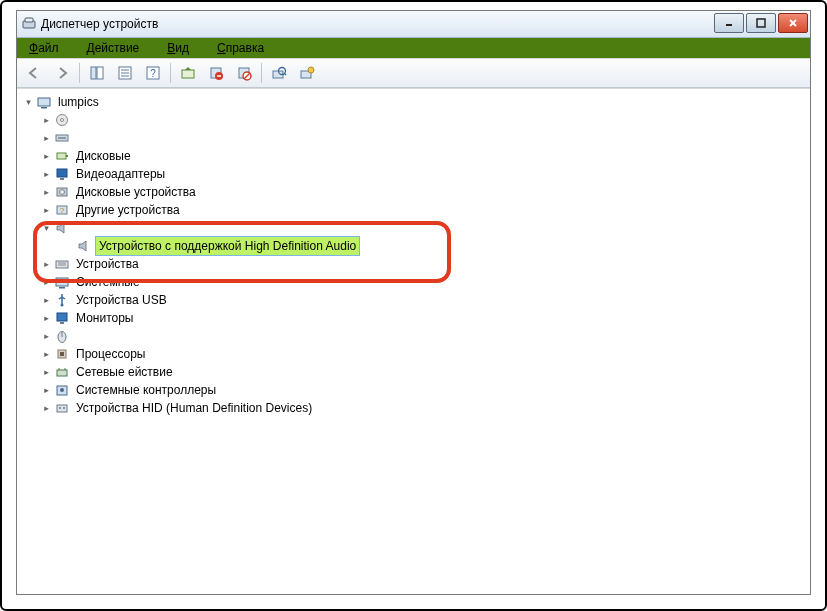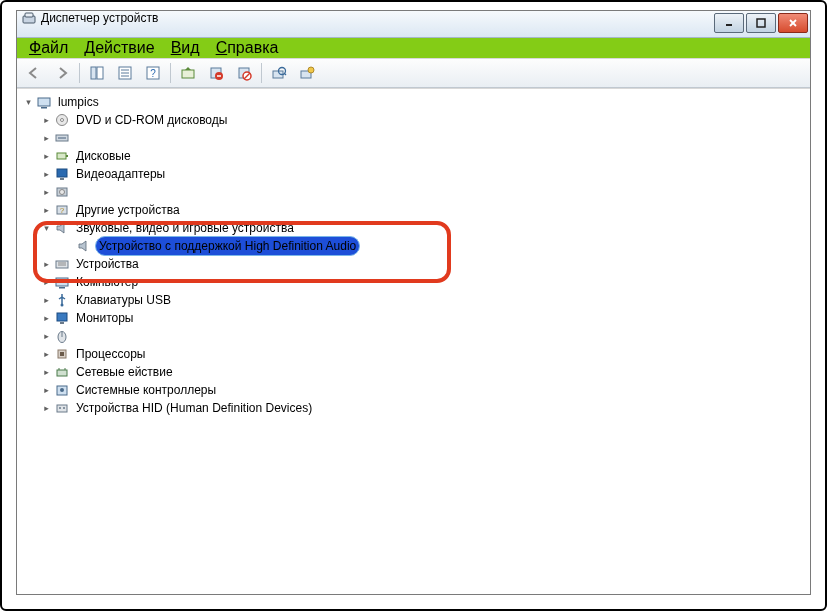--- a/index.html
+++ b/index.html
@@ -1,36 +1,36 @@
 <!DOCTYPE html>
 <html><head>
 <meta charset="utf-8">
 <style>
   html,body{margin:0;padding:0;font-family:"Segoe UI",Tahoma,sans-serif;font-size:12px;background:#fff}
   .outer{width:827px;height:611px;background:#fff;border:2px solid #000;border-radius:6px;box-sizing:border-box;position:relative;overflow:hidden}
   .window{position:absolute;left:14px;top:8px;right:14px;bottom:14px;border:1px solid #7a7a7a;background:#fff;display:flex;flex-direction:column}
-  .titlebar{height:26px;background:linear-gradient(to bottom,#f6f9fc,#dbe7f3);border-bottom:1px solid #a6b7c9;display:flex;align-items:flex-start;padding:0 4px;position:relative}
+  .titlebar{height:26px;background:linear-gradient(to bottom,#f6f9fc,#dbe7f3);border-bottom:1px solid #a6b7c9;display:flex;align-items:center;padding:0 4px;position:relative}
   .title-icon{width:16px;height:16px;margin-right:4px;display:flex;align-items:center;justify-content:center}
   .title-text{font-size:12px;color:#000}
   .winbtns{position:absolute;right:2px;top:2px;display:flex;gap:2px}
   .winbtn{width:28px;height:18px;border:1px solid #5a6a7a;border-radius:2px;display:flex;align-items:center;justify-content:center;font-size:10px;color:#222;background:linear-gradient(to bottom,#edf2f7,#c2d3e2)}
   .winbtn.close{background:linear-gradient(to bottom,#f08b76,#d64b2e);color:#fff;border-color:#8a2a1a}
-  .menubar{height:20px;background:#84cc16;border-bottom:1px solid #d8d8d8;display:flex;align-items:center;padding:0 6px;gap:4px;font-size:16px}
+  .menubar{height:20px;background:#4d7c0f;border-bottom:1px solid #d8d8d8;display:flex;align-items:center;padding:0 6px;gap:16px;font-size:12px}
   .menuitem{padding:2px 6px;cursor:default}
   .menuitem u{text-decoration:underline}
   .toolbar{height:28px;background:linear-gradient(to bottom,#fdfdfd,#e9eef3);border-bottom:1px solid #c0c8d0;display:flex;align-items:center;padding:0 4px;gap:2px}
   .tbtn{width:24px;height:24px;display:flex;align-items:center;justify-content:center;border:1px solid transparent;border-radius:2px}
   .tsep{width:1px;height:20px;background:#c0c8d0;margin:0 2px}
   .tree{flex:1;overflow:auto;background:#fff;border-top:1px solid #d8d8d8;padding:4px 0}
   .node{display:flex;align-items:center;height:18px;line-height:18px;white-space:nowrap}
   .exp{width:11px;height:11px;margin:0 2px;display:flex;align-items:center;justify-content:center;color:#606060;font-size:9px;cursor:pointer}
   .exp.empty{visibility:hidden}
   .ticon{width:16px;height:16px;margin-right:4px;display:flex;align-items:center;justify-content:center}
   .nlabel{padding:0 2px}
-  .nlabel.selected{background:#1d4ed8;border:1px solid #7ab6e8;border-radius:10px;padding:0 3px;margin-left:-1px}
+  .nlabel.selected{background:#bef264;border:1px solid #7ab6e8;border-radius:0;padding:0 3px;margin-left:-1px}
   .callout{position:absolute;border:4px solid #e13a1e;border-radius:14px;pointer-events:none}
   svg{display:block}
 </style>
 </head>
 <body>
 
 <div class="outer">
   <div class="window">
 
     <div class="titlebar">
@@ -152,21 +152,20 @@
 
       <div id="before-list">
           <div class="node" style="padding-left: 22px;">
             <span class="exp">▸</span>
             <span class="ticon">
               <svg width="14" height="14">
                 <circle cx="7" cy="7" r="5.5" fill="#e8e8e8" stroke="#888"></circle>
                 <circle cx="7" cy="7" r="1.5" fill="#fff" stroke="#888"></circle>
               </svg>
             </span>
-            <span class="nlabel">DVD и CD-ROM дисководы</span>
           </div>
           <div class="node" style="padding-left: 22px;">
             <span class="exp">▸</span>
             <span class="ticon">
               <svg width="14" height="14">
                 <rect x="1" y="4" width="12" height="6" fill="#d0d8e0" stroke="#6a7a8a"></rect>
                 <rect x="3" y="6" width="8" height="2" fill="#8a9aac"></rect>
               </svg>
             </span>
           </div>
@@ -191,41 +190,41 @@
             <span class="nlabel">Видеоадаптеры</span>
           </div>
           <div class="node" style="padding-left: 22px;">
             <span class="exp">▸</span>
             <span class="ticon">
               <svg width="14" height="14">
                 <rect x="2" y="3" width="10" height="8" fill="#c8d0d8" stroke="#6a7a8a"></rect>
                 <circle cx="7" cy="7" r="2.5" fill="#e8e8e8" stroke="#888"></circle>
               </svg>
             </span>
+            <span class="nlabel">Дисковые устройства</span>
           </div>
           <div class="node" style="padding-left: 22px;">
             <span class="exp">▸</span>
             <span class="ticon">
               <svg width="14" height="14">
                 <rect x="2" y="3" width="10" height="8" fill="#d8e0e8" stroke="#6a7a8a"></rect>
                 <text x="7" y="10" font-size="8" text-anchor="middle" fill="#b08a2a">?</text>
               </svg>
             </span>
             <span class="nlabel">Другие устройства</span>
           </div>
         </div>
 
       <div class="node" style="padding-left:22px">
         <span class="exp">▾</span>
         <span class="ticon">
             <svg width="14" height="14">
               <path d="M2 5 L5 5 L9 2 L9 12 L5 9 L2 9 Z" fill="#b8c4d0" stroke="#5a6a7a" stroke-width="0.8"></path>
             </svg>
           </span>
-        <span class="nlabel">Звуковые, видео и игровые устройства</span>
       </div>
       <div class="node" style="padding-left:44px">
         <span class="exp empty">▸</span>
         <span class="ticon">
             <svg width="14" height="14">
               <path d="M2 5 L5 5 L9 2 L9 12 L5 9 L2 9 Z" fill="#b8c4d0" stroke="#5a6a7a" stroke-width="0.8"></path>
             </svg>
           </span>
         <span class="nlabel selected">Устройство с поддержкой High Definition Audio</span>
       </div>
@@ -243,31 +242,31 @@
             <span class="nlabel">Устройства</span>
           </div>
           <div class="node" style="padding-left: 22px;">
             <span class="exp">▸</span>
             <span class="ticon">
               <svg width="14" height="14">
                 <rect x="1" y="3" width="12" height="8" fill="#cfe0f0" stroke="#4a6a8a"></rect>
                 <rect x="4" y="12" width="6" height="1.5" fill="#4a6a8a"></rect>
               </svg>
             </span>
-            <span class="nlabel">Компьютер</span>
+            <span class="nlabel">Системные</span>
           </div>
           <div class="node" style="padding-left: 22px;">
             <span class="exp">▸</span>
             <span class="ticon">
               <svg width="14" height="14">
                 <path d="M7 1 L7 11 M7 4 L4 6 M7 4 L10 6" stroke="#3a6a9a" stroke-width="1.5" fill="none"></path>
                 <circle cx="7" cy="12" r="1.5" fill="#3a6a9a"></circle>
               </svg>
             </span>
-            <span class="nlabel">Клавиатуры USB</span>
+            <span class="nlabel">Устройства USB</span>
           </div>
           <div class="node" style="padding-left: 22px;">
             <span class="exp">▸</span>
             <span class="ticon">
               <svg width="14" height="14">
                 <rect x="2" y="2" width="10" height="8" fill="#3a7ac0" stroke="#1a4a80"></rect>
                 <rect x="5" y="11" width="4" height="2" fill="#6a7a8a"></rect>
               </svg>
             </span>
             <span class="nlabel">Мониторы</span>

